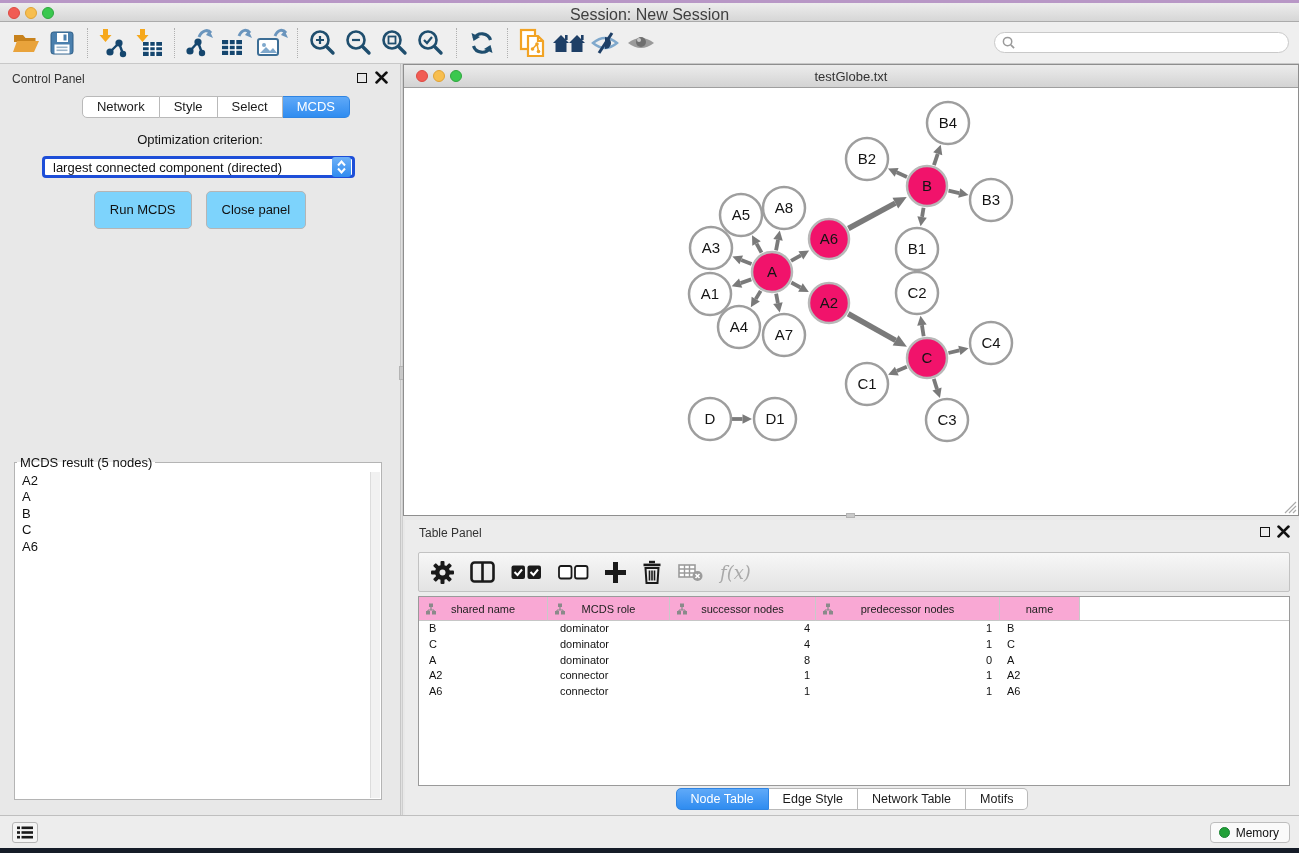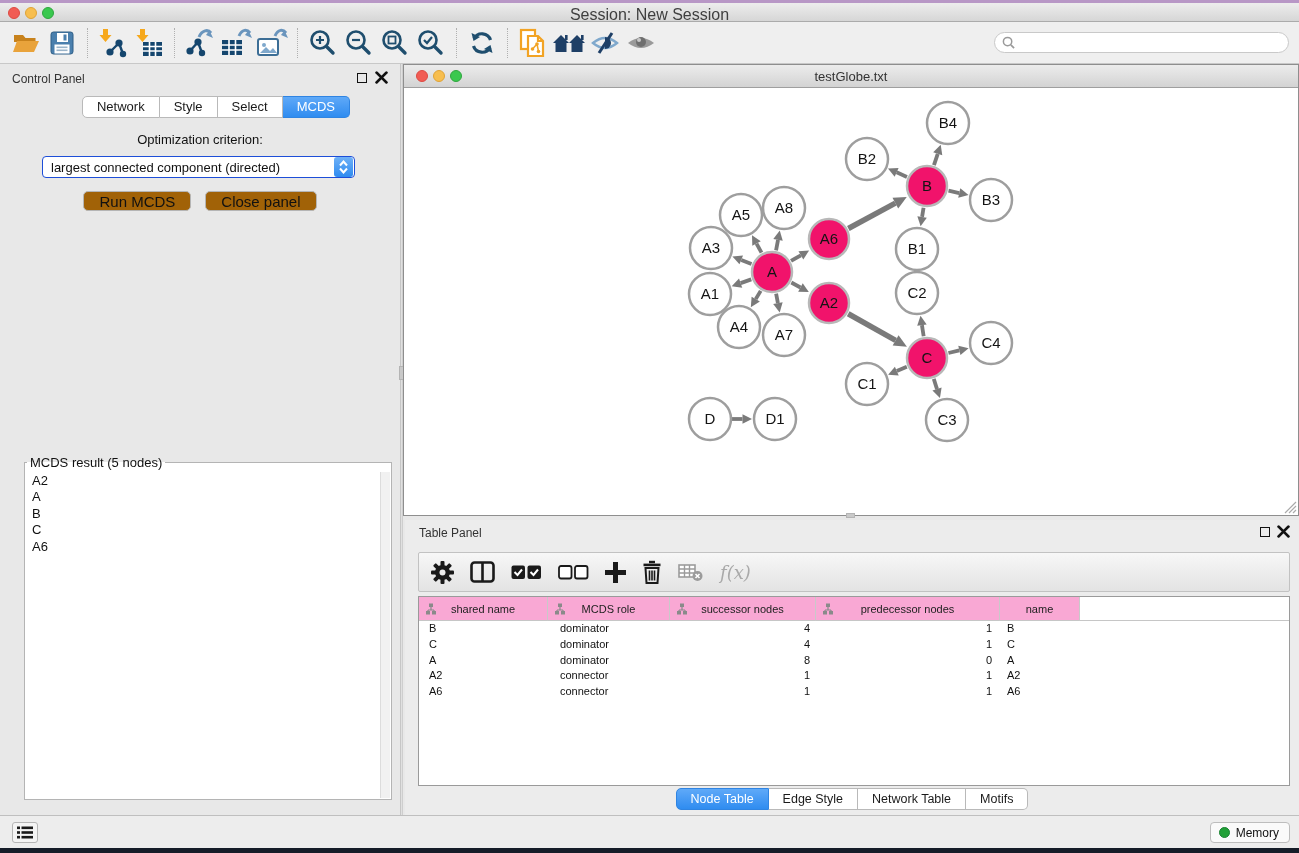--- a/index.html
+++ b/index.html
@@ -35,28 +35,28 @@
   .win-close { position:absolute; top:7px; width:13px; height:13px; }
   .cp-head .win-min { right:33px; } .cp-head .win-close { right:12px; }
   .segbar { position:absolute; top:32px; left:16px; width:100%; display:flex; justify-content:center; }
   .seg { height:22px; line-height:20px; padding:0 14px; font-size:13px; color:#1a1a1a; background:#fff;
     border:1px solid #b9b9b9; border-left:none; }
   .seg:first-child { border-left:1px solid #b9b9b9; border-radius:5px 0 0 5px; }
   .seg:last-child { border-radius:0 5px 5px 0;text-align:right; }
   .seg.active { background:linear-gradient(#5fa9f8,#2f8cf0); color:#fff; border-color:#2f84e2; }
   .opt-label { position:absolute; top:68px; left:0; width:100%; text-align:center; font-size:13px; color:#111; }
   .selectbox { position:absolute; top:92px; left:42px; width:313px; height:22px; background:#fff;
-    border:1px solid #1d4ed8; border-radius:4px; display:flex; align-items:center; }
+    border:3px solid #1d4ed8; border-radius:4px; display:flex; align-items:center; }
   .selectbox .val { flex:1; font-size:13px; color:#111; padding-left:8px; white-space:nowrap; }
   .stepper { width:19px; height:20px; margin-right:1px; border-radius:3px;
     background:linear-gradient(#6fb1f7,#2e8bf0); display:flex; flex-direction:column; align-items:center; justify-content:center; }
   .cp-buttons { position:absolute; top:127px; left:0; width:100%; display:flex; justify-content:center; gap:14px; }
-  .btn { height:20px; padding:0 15px; background:#a16207; border:1px solid #b5b5b5; border-radius:5px;
-    font-size:15px; color:#111; line-height:20px; }
-  .result-box { position:absolute; left:24px; top:391px; width:368px; height:345px;
+  .btn { height:38px; padding:0 15px; background:#7dd3fc; border:1px solid #b5b5b5; border-radius:5px;
+    font-size:13px; color:#111; line-height:20px; }
+  .result-box { position:absolute; left:14px; top:391px; width:368px; height:345px;
     border:1px solid #b4b4b4; background:#fff; }
   .result-box legend { font-size:13px; color:#111; padding:0 3px; margin-left:2px; }
   .mcds-list { position:absolute; left:1px; top:3px; right:12px; bottom:1px; overflow:hidden; }
   .mcds-item { font-size:13px; color:#111; line-height:16.4px; padding-left:6px; }
   .vscroll { position:absolute; top:2px; right:1px; bottom:1px; width:10px; background:#f1f1f1; border-left:1px solid #dcdcdc; }
 
   
   .vdivider { position:absolute; left:400px; top:64px; width:3px; height:751px; background:#e0e0e0;
     border-left:1px solid #c6c6c6; border-right:1px solid #cecece; }
   .vgrip { position:absolute; left:399px; top:366px; width:6px; height:14px; background:#c9c9c9; border:1px solid #b4b4b4; }

